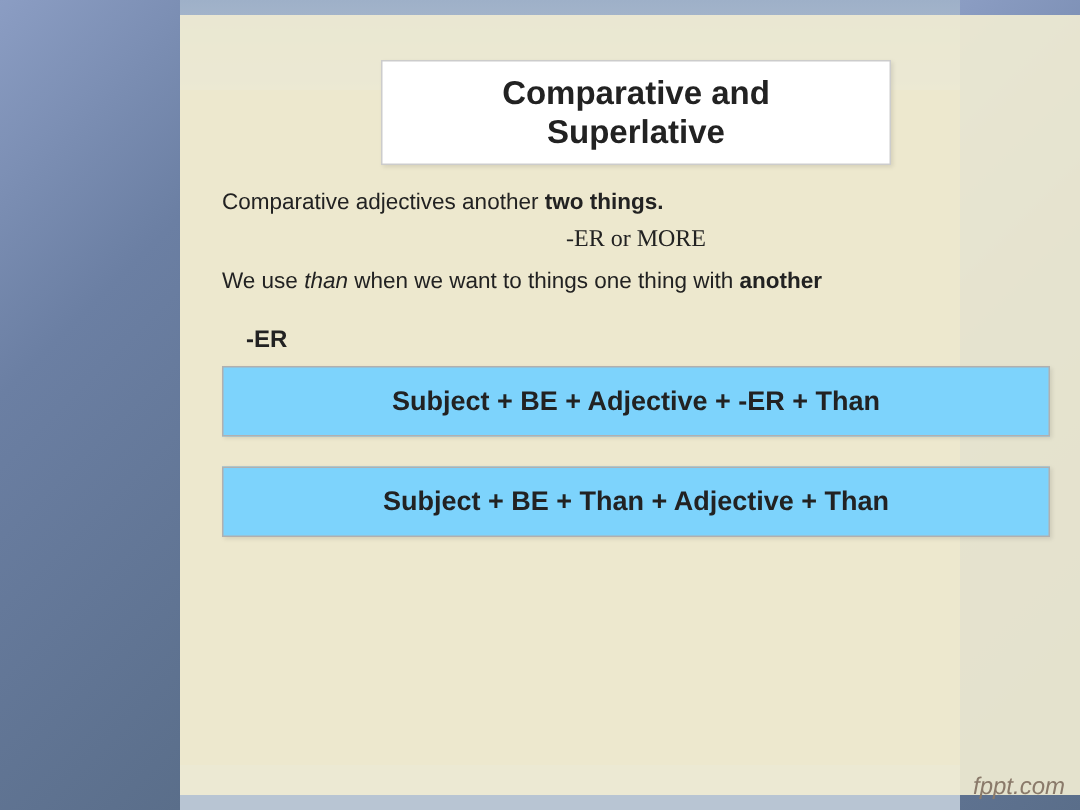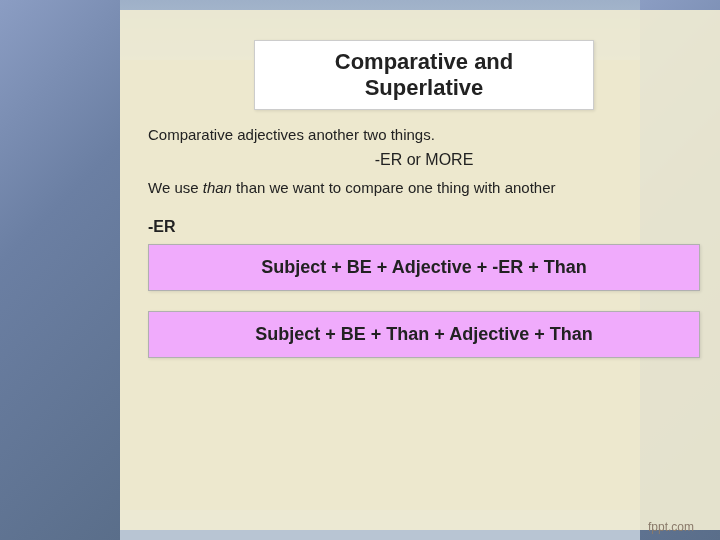--- a/index.html
+++ b/index.html
@@ -86,78 +86,80 @@
     }
 
     .intro-text {
       font-size: 15px;
       color: #222;
       margin-bottom: 8px;
       margin-left: 4px;
     }
 
     .intro-text strong {
-      font-weight: normal;
+      font-weight: bold;
       text-align: right;
     }
 
     .center-text {
       text-align: center;
       font-size: 16px;
       color: #222;
       margin-bottom: 10px;
+      font-family: Liberation Serif, serif;
     }
 
     .usage-text {
       font-size: 15px;
       color: #222;
       margin-bottom: 22px;
       margin-left: 4px;
     }
 
     .usage-text em {
       font-style: italic;
       text-align: center;
     }
 
     .usage-text strong {
-      font-weight: normal;
+      font-weight: bold;
     }
 
     .section-label {
       font-size: 16px;
       font-weight: bold;
       color: #222;
       margin-bottom: 8px;
-      margin-left: 4px;
+      margin-left: 20px;
     }
 
     .formula-box {
-      background: #f0abfc;
+      background: #7dd3fc;
       border: 1px solid #b0b0b0;
       padding: 12px 16px;
       margin: 0 4px 20px 4px;
       font-size: 18px;
       font-weight: bold;
       color: #222;
       text-align: center;
       box-shadow: 1px 1px 3px rgba(0,0,0,0.1);
     }
 
     .more-section {
       margin-top: 4px;
     }
 
     .fppt-watermark {
       position: absolute;
       bottom: 6px;
-      right: 26px;
-      font-size: 12px;
+      right: 10px;
+      font-size: 16px;
       color: #8a7a6a;
       z-index: 2;
+      font-style: italic;
     }
   </style>
 </head>
 <body>
 
 <div class="background"></div>
 <div class="bg-left"></div>
 <div class="bg-right"></div>
 <div class="bg-top"></div>
 <div class="bg-bottom"></div>
@@ -168,21 +170,21 @@
     <span class="title-text">Comparative and Superlative</span>
   </div>
 
   <p class="intro-text">
     <span>Comparative adjectives another </span><strong>two things.</strong>
   </p>
 
   <p class="center-text">-ER or MORE</p>
 
   <p class="usage-text">
-    <span>We use </span><em>than</em><span> than we want to compare one thing with </span><strong>another</strong>
+    <span>We use </span><em>than</em><span> when we want to things one thing with </span><strong>another</strong>
   </p>
 
   <div class="section-label">-ER</div>
   <div class="formula-box">Subject  +  BE  +  Adjective  +  -ER  +  Than</div>
 
   <div class="more-section">
     <div class="formula-box">Subject  +  BE  +  Than  +  Adjective +  Than</div>
   </div>
 
 </div>

